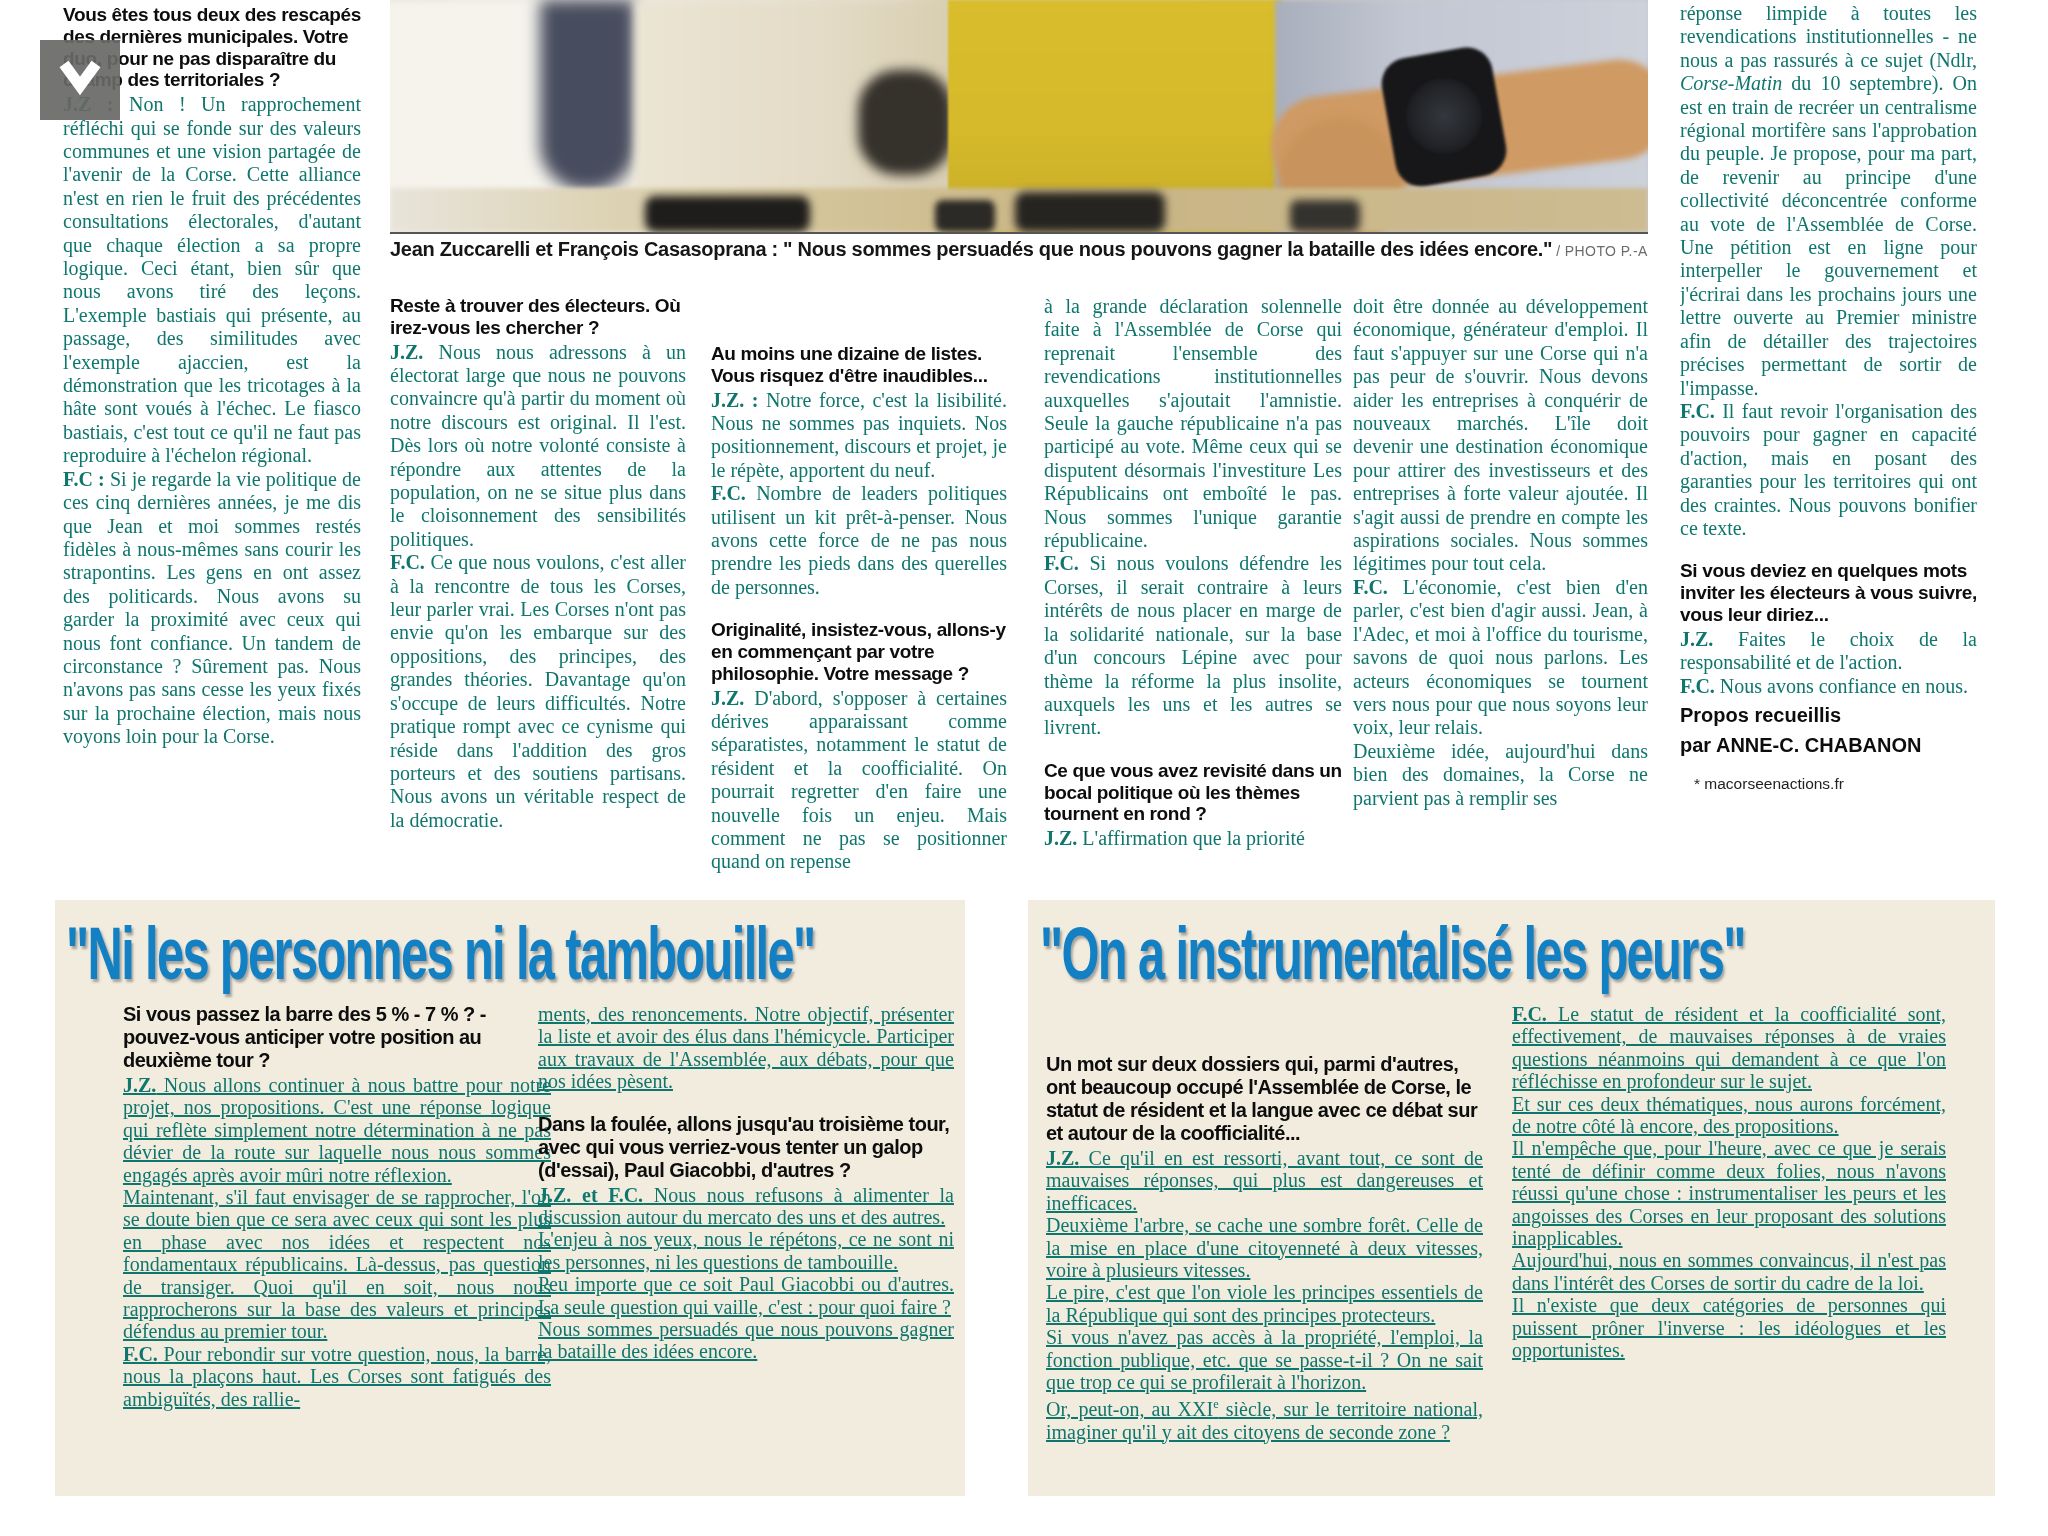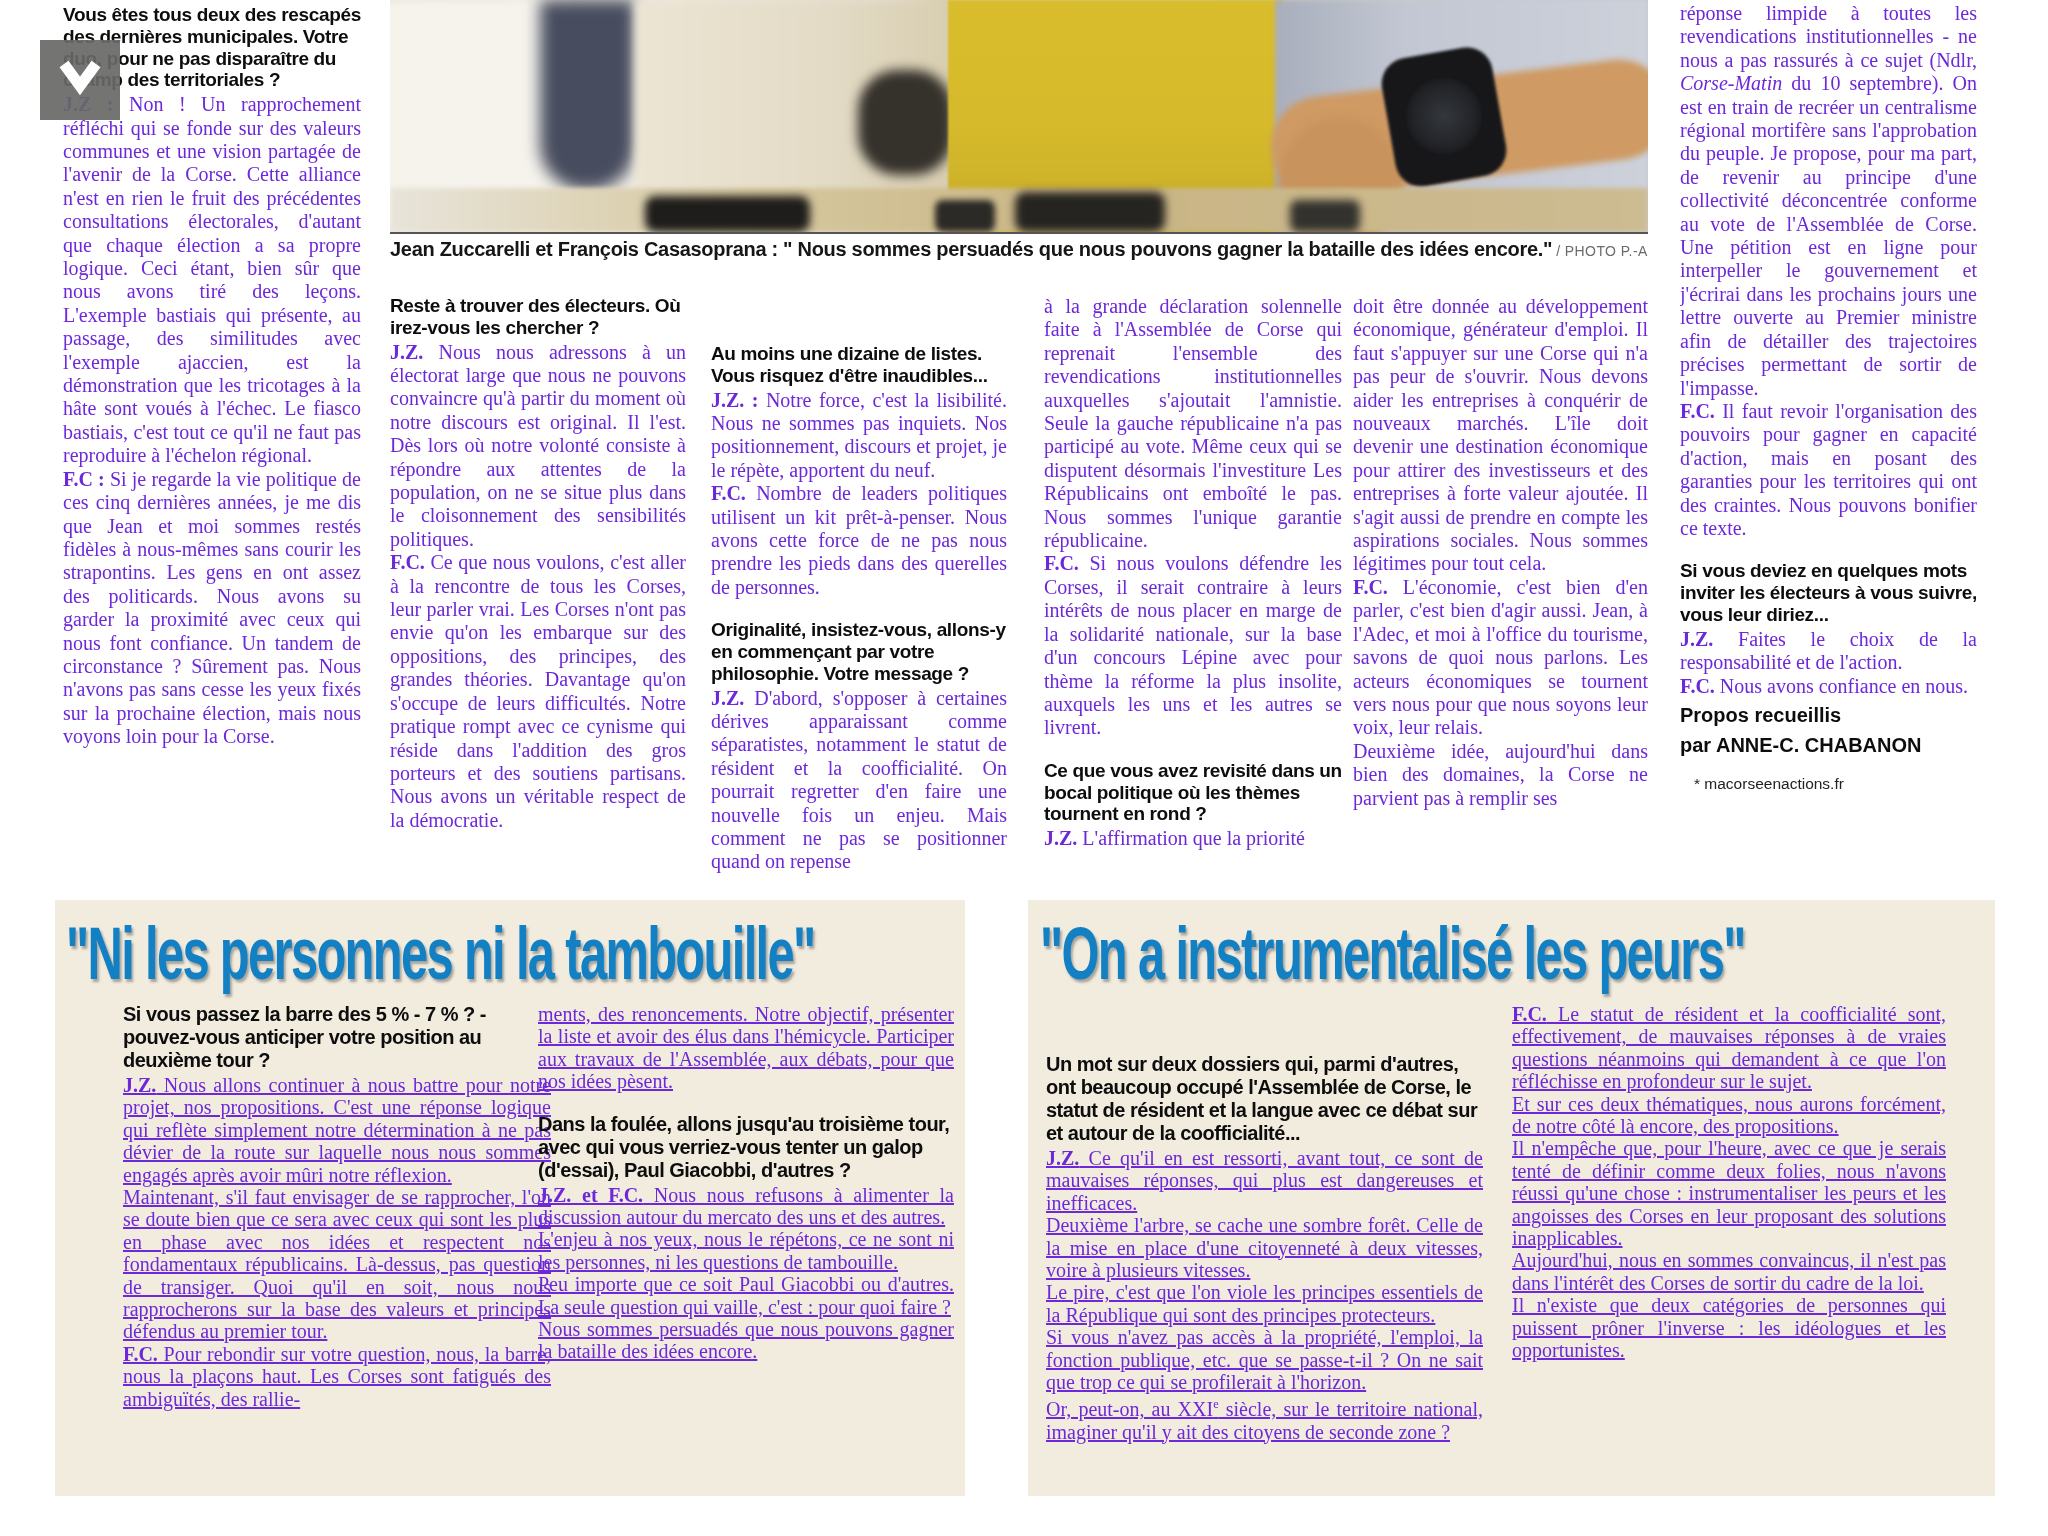--- a/index.html
+++ b/index.html
@@ -9,21 +9,21 @@
   
   .col{position:absolute;overflow:hidden;}
   #col1{left:63px;top:4px;width:298px;height:874px;}
   #colA{left:390px;top:295px;width:296px;height:590px;}
   #colB{left:711px;top:295px;width:296px;height:590px;margin-top:48px;}
   #colC{left:1044px;top:295px;width:298px;height:590px;}
   #colD{left:1353px;top:295px;width:295px;height:590px;}
   #colE{left:1680px;top:2px;width:297px;height:882px;}
 
   .para{margin:0;}
-  .para.body{text-align:justify;color:#6d28d9;}
+  .para.body{text-align:justify;color:#0f766e;}
   .tcol .body{font:20px/23.4px "Liberation Serif", serif;}
   .tcol .question{font:700 19px/21.8px "Liberation Sans", sans-serif;letter-spacing:-0.35px;color:#0d0d0d;text-align:left;}
   .bcol .body{font:20px/22.4px "Liberation Serif", serif;text-decoration:underline;}
   .bcol .question{font:700 20px/23px "Liberation Sans", sans-serif;letter-spacing:-0.5px;color:#0d0d0d;text-align:left;}
   .para.question{margin-top:20px;margin-bottom:2px;}
   .para.question:first-child{margin-top:0;}
   .b{font-weight:700;}
   .i{font-style:italic;}
   sup{font-size:0.62em;}
   .para.byline{font:700 20px/26px "Liberation Sans", sans-serif;text-align:left;color:#0d0d0d;margin-top:4px;}

